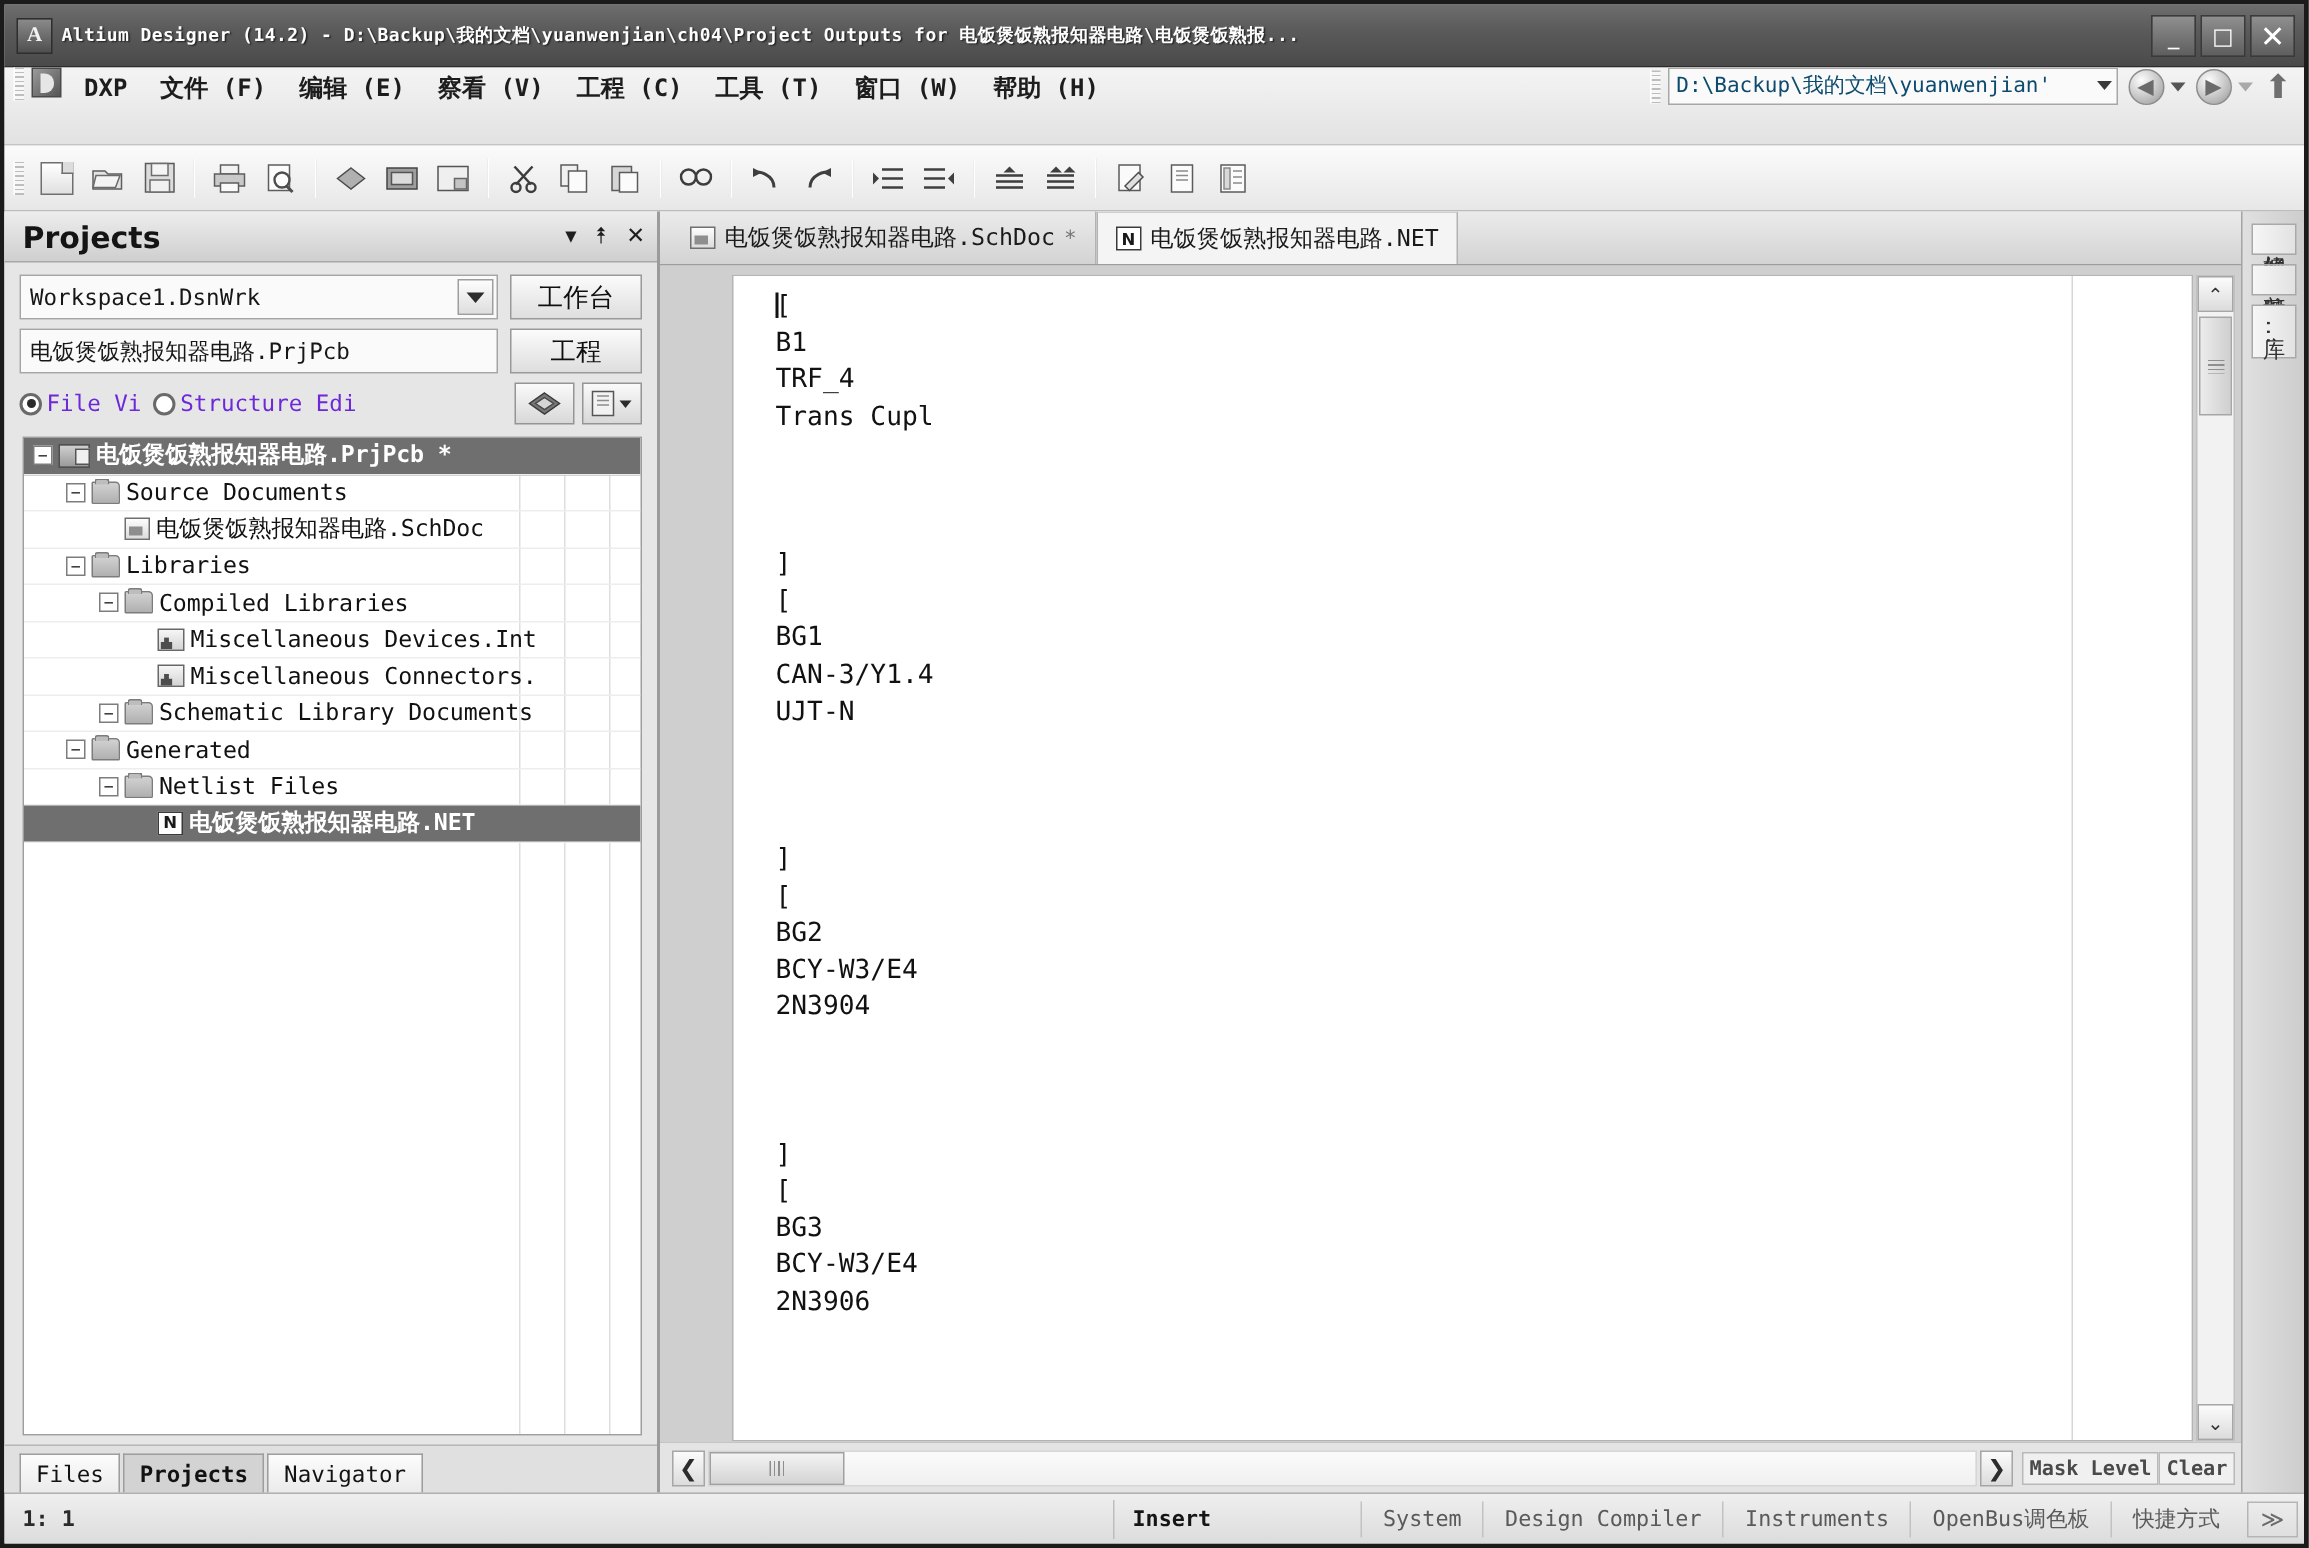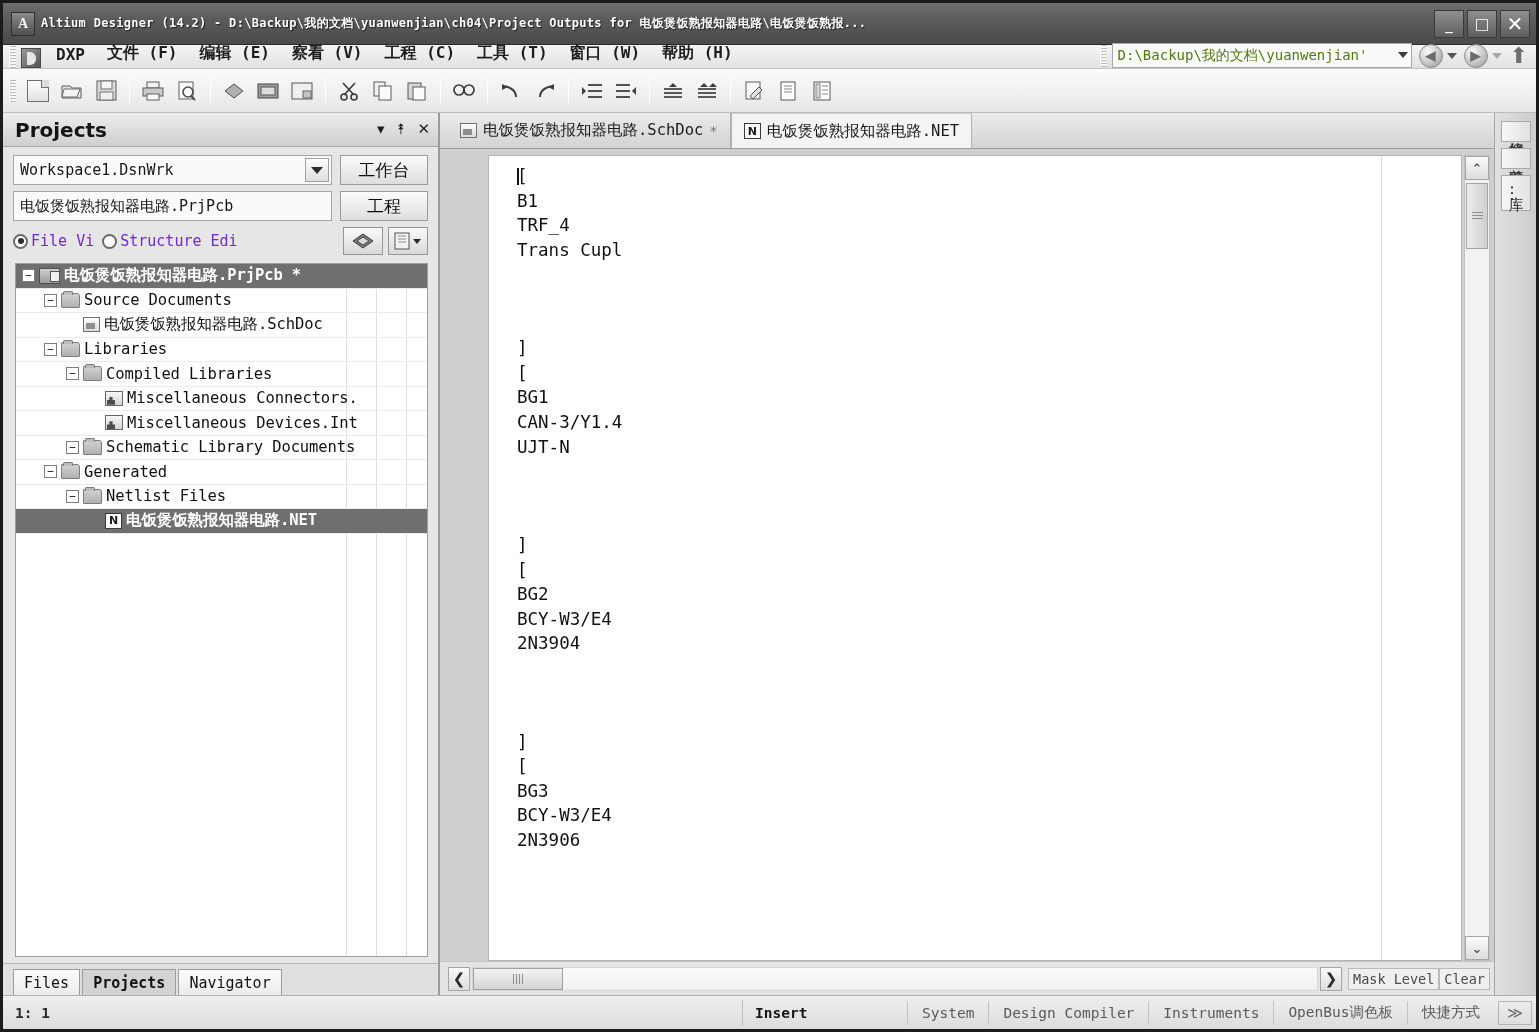--- a/index.html
+++ b/index.html
@@ -54,23 +54,23 @@
     background: linear-gradient(180deg,#8f8f8f,#5e5e5e);
     border: 1px solid #3a3a3a;
     color: #fff; font-size: 15px;
     display: flex; align-items: center; justify-content: center;
     font-family: "DejaVu Sans", sans-serif;
   }
   .win-btn.close { font-size: 20px; font-weight: bold; }
 
   
   .menubar {
-    height: 24px;
+    height: 52px;
     background: linear-gradient(180deg,#f4f4f4,#e2e2e2);
-    display: flex; align-items: flex-end;
+    display: flex; align-items: flex-start;
     border-bottom: 1px solid #c4c4c4;
     flex: 0 0 auto;
     padding-left: 4px;
   }
   .grip {
     width: 7px; height: 22px;
     background: repeating-linear-gradient(180deg,#bdbdbd 0 1px,#f7f7f7 1px 3px);
     border-left: 1px solid #fff;
     margin: 0 5px 0 2px;
     flex: 0 0 auto;
@@ -99,21 +99,21 @@
   .addrbar {
     display: flex; align-items: center; flex: 0 0 auto;
     padding-right: 8px;
   }
   .addr-input {
     width: 300px; height: 25px;
     background: #fafafa;
     border: 1px solid #a7a7a7;
     font-family: "DejaVu Sans Mono", monospace;
     font-size: 14px;
-    color: #4d7c0f;
+    color: #0c4a6e;
     padding: 0 34px 0 5px;
     line-height: 23px;
     white-space: nowrap; overflow: hidden;
     position: relative;
   }
   .addr-wrap { position: relative; display: inline-block; }
   .addr-caret {
     position: absolute; right: 4px; top: 9px;
     width: 0; height: 0;
     border-left: 5px solid transparent;
@@ -475,21 +475,21 @@
     width: 90px; height: 22px;
     background: linear-gradient(180deg,#f3f3f3,#d4d4d4);
     border: 1px solid #a0a0a0;
     display: flex; align-items: center; justify-content: center;
   }
   .hs-thumb i {
     width: 10px; height: 10px;
     background: repeating-linear-gradient(90deg,#8e8e8e 0 1px,transparent 1px 3px);
   }
   .masklevel {
-    display: flex; flex: 0 0 auto; margin-left: 6px;
+    display: flex; flex: 0 0 auto; margin-left: 6px; font-weight: bold;
   }
   .mask-btn {
     height: 22px; padding: 0 4px;
     background: #f0f0f0; border: 1px solid #b9b9b9;
     font-family: "DejaVu Sans Mono", monospace;
     font-size: 13.5px; color: #4a4a4a;
     display: flex; align-items: center;
   }
 
   
@@ -841,27 +841,27 @@
             <div class="trow">
               <span style="display:inline-block;width:50px;flex:0 0 auto"></span>
               <span class="texp">−</span>
               <span class="ticon folder"></span>
               <span class="tlabel">Compiled Libraries</span>
             </div>
             <div class="trow">
               <span style="display:inline-block;width:72px;flex:0 0 auto"></span>
               <span style="display:inline-block;width:17px;flex:0 0 auto"></span>
               <span class="ticon lib-ico"></span>
-              <span class="tlabel">Miscellaneous Connectors.</span>
+              <span class="tlabel">Miscellaneous Devices.Int</span>
             </div>
             <div class="trow">
               <span style="display:inline-block;width:72px;flex:0 0 auto"></span>
               <span style="display:inline-block;width:17px;flex:0 0 auto"></span>
               <span class="ticon lib-ico"></span>
-              <span class="tlabel">Miscellaneous Devices.Int</span>
+              <span class="tlabel">Miscellaneous Connectors.</span>
             </div>
             <div class="trow">
               <span style="display:inline-block;width:50px;flex:0 0 auto"></span>
               <span class="texp">−</span>
               <span class="ticon folder"></span>
               <span class="tlabel">Schematic Library Documents</span>
             </div>
             <div class="trow">
               <span style="display:inline-block;width:28px;flex:0 0 auto"></span>
               <span class="texp">−</span>

